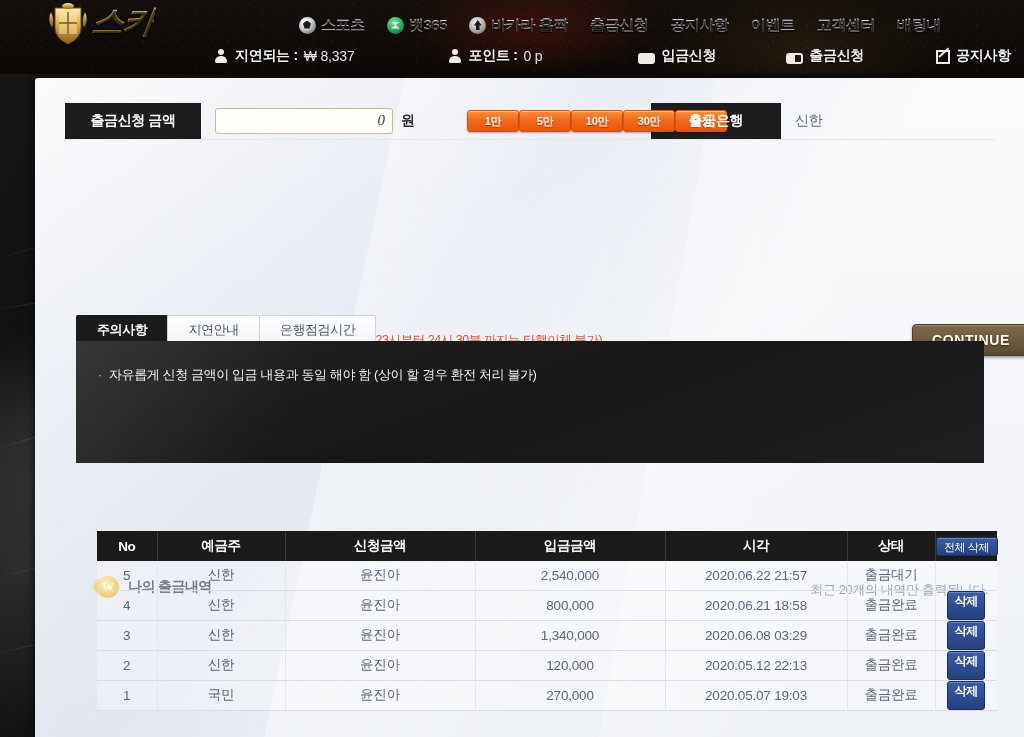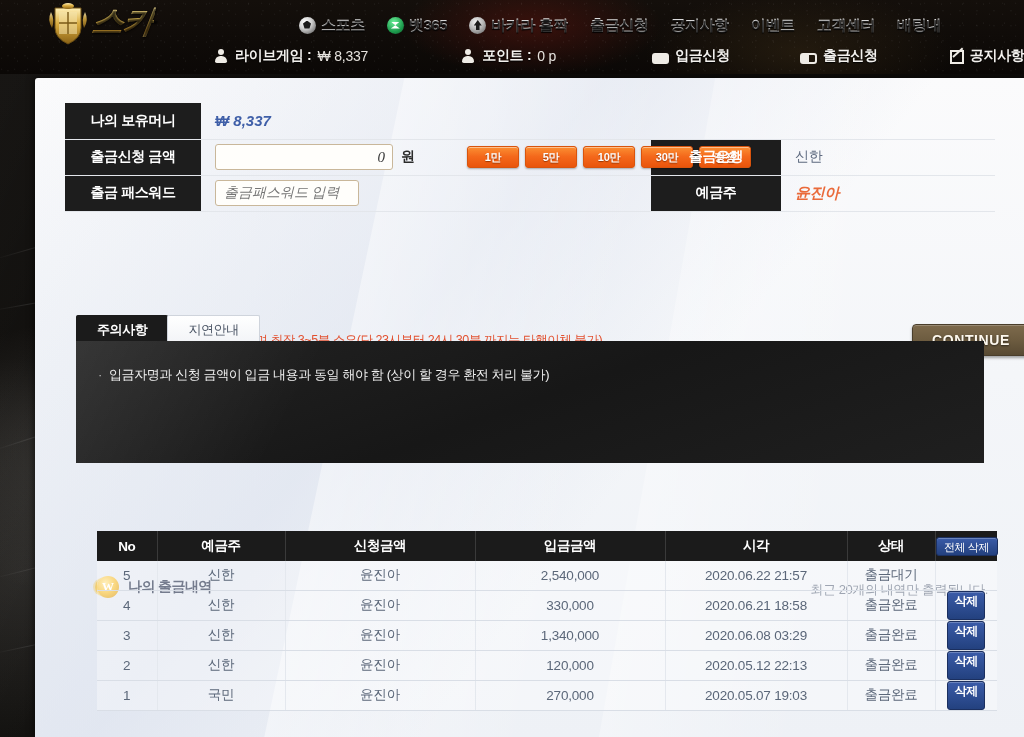--- a/index.html
+++ b/index.html
@@ -165,21 +165,21 @@
   .bankname { color: #5f6b80; font-size: 14px; letter-spacing: -0.3px; }
   .holder { color: #ea6a3a; font-style: italic; font-weight: bold; font-size: 15px; letter-spacing: -0.3px; }
 
   .amt-row { display: flex; align-items: center; gap: 8px; }
   input.amt {
     width: 178px; height: 26px; border: 1px solid #c9b79a; border-radius: 3px;
     background: #fffefb; text-align: right; padding-right: 7px;
     font-family: "Liberation Serif", serif; font-style: italic; font-size: 15px; color: #3a3a3a;
   }
   .unit { font-size: 14px; color: #2b2b2b; font-weight: bold; }
-  .qbtns { display: flex; gap: 6px; margin-left: 8px; padding-left: 36px; }
+  .qbtns { display: flex; margin-left: 8px; padding-left: 36px; }
   .qbtn {
     width: 52px; height: 22px; border-radius: 3px; cursor: pointer;
     background: linear-gradient(180deg, #fb8f33 0%, #f4681b 48%, #e9540b 100%);
     border: 1px solid #d9540d;
     box-shadow: inset 0 1px 0 rgba(255,255,255,0.45), 0 1px 2px rgba(0,0,0,0.3);
     color: #ffffff; font-size: 11px; font-weight: bold; line-height: 20px; text-align: center;
     text-shadow: 0 1px 1px rgba(130,45,0,0.8); letter-spacing: -0.3px;
   }
   input.pw {
     width: 144px; height: 26px; border: 1px solid #c9b79a; border-radius: 3px;
@@ -323,21 +323,21 @@
         <span class="nav-label">고객센터</span>
       </div>
       <div class="nav-item">
         <span class="nav-label">배팅내</span>
       </div>
     </div>
 
     <div id="subbar">
       <div class="sub-item" style="margin-left:213px">
         <span class="glyph g-user"></span>
-        <span class="sub-label">라이브게임 :</span>
+        <span class="sub-label">지연되는 :</span>
         <span class="sub-val">₩ 8,337</span>
       </div>
       <div class="sub-item" style="margin-left:92px">
         <span class="glyph g-user"></span>
         <span class="sub-label">포인트 :</span>
         <span class="sub-val">0 p</span>
       </div>
       <div class="sub-item" style="margin-left:96px">
         <span class="glyph g-wallet"></span>
         <span class="sub-label">입금신청</span>
@@ -359,81 +359,64 @@
 
     <div id="form-wrap">
       <table class="form">
         <colgroup>
             <col style="width:136px">
             <col style="width:450px">
             <col style="width:130px">
             <col>
           </colgroup>
         <tbody>
-          <tr>
-            <td class="lbl">나의 보유머니</td>
-            <td class="val">
-              <span class="money">₩ 8,337</span>
-            </td>
-            <td style="border-bottom:1px solid #e3e6eb"></td>
-            <td style="border-bottom:1px solid #e3e6eb"></td>
-          </tr>
           <tr>
             <td class="lbl">출금신청 금액</td>
             <td class="val">
               <div class="amt-row">
                 <input class="amt" type="text" value="0" style="">
                 <span class="unit">원</span>
                 <div class="qbtns">
                   <div class="qbtn">1만</div>
                   <div class="qbtn">5만</div>
                   <div class="qbtn">10만</div>
                   <div class="qbtn">30만</div>
                   <div class="qbtn">정정</div>
                 </div>
               </div>
             </td>
             <td class="lbl">출금은행</td>
             <td class="val">
               <span class="bankname">신한</span>
             </td>
           </tr>
-          <tr>
-            <td class="lbl">출금 패스워드</td>
-            <td class="val">
-              <input class="pw" type="text" placeholder="출금패스워드 입력" style="">
-            </td>
-            <td class="lbl">예금주</td>
-            <td class="val">
-              <span class="holder">윤진아</span>
-            </td>
-          </tr>
         </tbody>
       </table>
     </div>
 
     <div id="notes">
       <div class="note">
         <span class="b">•</span><span>24시간 자유롭게 출금이 가능하며 최장 3~5분 소요(단 23시부터 24시 30분 까지는 타행이체 불가)</span>
       </div>
       <div class="note">
         <span class="b">•</span><span>10분이상 입금이 지연되는 것은 회원님께서 계좌정보를 잘못 기입한 경우가 대부분입니다.</span>
       </div>
     </div>
 
     <div id="continue">CONTINUE</div>
 
     <div id="tabs">
       <div class="tab active">주의사항</div>
       <div class="tab">지연안내</div>
+      <div class="tab">은행점검시간</div>
     </div>
 
     <div id="infobox">
       <ul>
-        <li><span class="b">·</span><span>입금자명과 신청 금액이 입금 내용과 동일 해야 함 (상이 할 경우 환전 처리 불가)</span></li>
+        <li><span class="b">·</span><span>자유롭게 신청 금액이 입금 내용과 동일 해야 함 (상이 할 경우 환전 처리 불가)</span></li>
       </ul>
     </div>
 
     <div id="hist-title">
       <div id="coin"></div>
       <div id="hist-h">나의 출금내역</div>
     </div>
     <div id="hist-note">최근 20개의 내역만 출력됩니다.</div>
 
     <div id="hist-table-wrap">
@@ -467,21 +450,21 @@
             <td>윤진아</td>
             <td>2,540,000</td>
             <td>2020.06.22 21:57</td>
             <td>출금대기</td>
             <td></td>
           </tr>
           <tr>
             <td class="no-col">4</td>
             <td>신한</td>
             <td>윤진아</td>
-            <td>330,000</td>
+            <td>800,000</td>
             <td>2020.06.21 18:58</td>
             <td>출금완료</td>
             <td>
               <span class="delbtn">삭제</span>
             </td>
           </tr>
           <tr>
             <td class="no-col">3</td>
             <td>신한</td>
             <td>윤진아</td>

